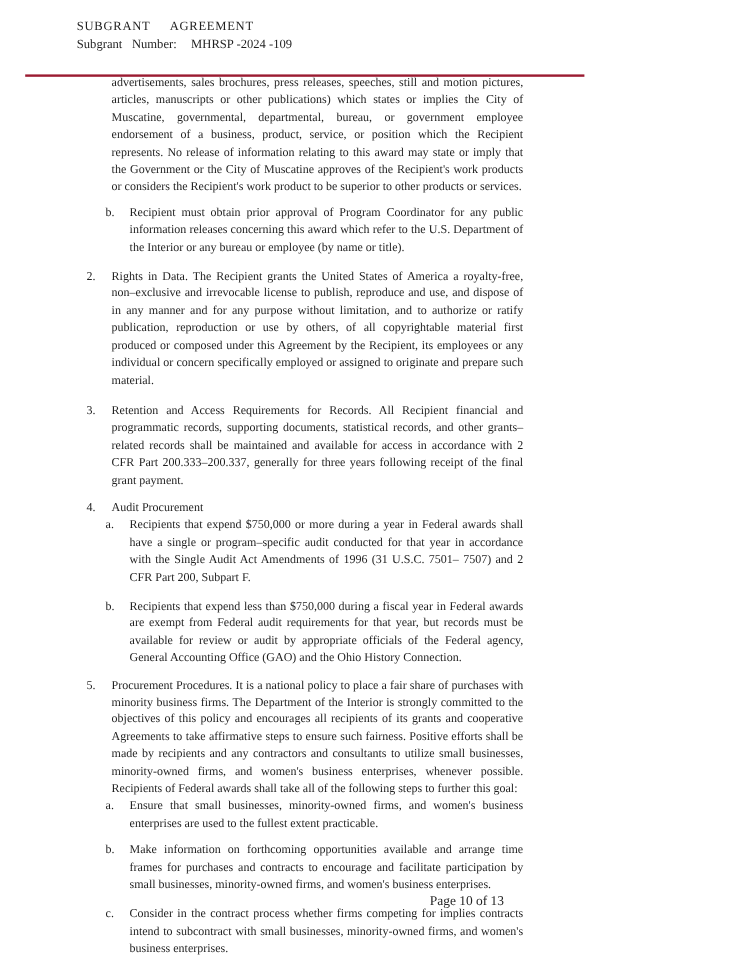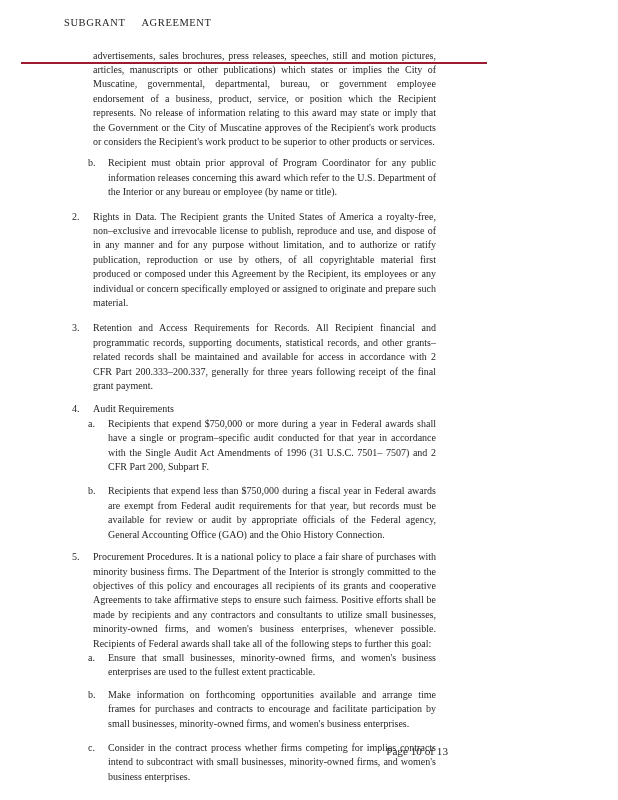--- a/index.html
+++ b/index.html
@@ -48,33 +48,36 @@
   .l2 { margin-left: 16px; }
   .l2 .marker { width: 20px; }
   .li .txt { flex: 1; }
   .mb-8  { margin-bottom: 8px; }
   .mb-9  { margin-bottom: 9px; }
   .mb-10 { margin-bottom: 10px; }
   .mb-11 { margin-bottom: 11px; }
   
   .doc-footer {
     position: absolute;
-    top: 745px; right: 60px;
+    top: 745px; right: 88px;
     font-size: 11.2px;
     text-align: right;
   }
 </style>
 </head>
 <body>
 
 <div class="page" style="color: rgb(31, 31, 31);">
 
   <div class="doc-header">
     <div class="row title-row">
       <span>SUBGRANT</span><span class="gap-lg">AGREEMENT</span>
+    </div>
+    <div class="row">
+      <span>Subgrant</span><span class="gap-sm">Number:</span><span class="gap-md">MHRSP -2024 -109</span>
     </div>
   </div>
 
   <div class="header-rule" style="background: rgb(155, 27, 49);"></div>
 
   <div class="doc-body">
 
     <p class="cont-para">advertisements, sales brochures, press releases, speeches, still and motion pictures, articles, manuscripts or other publications) which states or implies the City of Muscatine, governmental, departmental, bureau, or government employee endorsement of a business, product, service, or position which the Recipient represents. No release of information relating to this award may state or imply that the Government or the City of Muscatine approves of the Recipient's work products or considers the Recipient's work product to be superior to other products or services.</p>
 
     <div class="li l2 mb-10">
@@ -87,21 +90,21 @@
       <div class="txt">Rights in Data. The Recipient grants the United States of America a royalty-free, non–exclusive and irrevocable license to publish, reproduce and use, and dispose of in any manner and for any purpose without limitation, and to authorize or ratify publication, reproduction or use by others, of all copyrightable material first produced or composed under this Agreement by the Recipient, its employees or any individual or concern specifically employed or assigned to originate and prepare such material.</div>
     </div>
 
     <div class="li l1 mb-9">
       <span class="marker">3.</span>
       <div class="txt">Retention and Access Requirements for Records. All Recipient financial and programmatic records, supporting documents, statistical records, and other grants–related records shall be maintained and available for access in accordance with 2 CFR Part 200.333–200.337, generally for three years following receipt of the final grant payment.</div>
     </div>
 
     <div class="li l1">
       <span class="marker">4.</span>
-      <div class="txt">Audit Requirements</div>
+      <div class="txt">Audit Procurement</div>
     </div>
     <div class="li l2 mb-10">
       <span class="marker">a.</span>
       <div class="txt">Recipients that expend $750,000 or more during a year in Federal awards shall have a single or program–specific audit conducted for that year in accordance with the Single Audit Act Amendments of 1996 (31 U.S.C. 7501– 7507) and 2 CFR Part 200, Subpart F.</div>
     </div>
     <div class="li l2 mb-8">
       <span class="marker">b.</span>
       <div class="txt">Recipients that expend less than $750,000 during a fiscal year in Federal awards are exempt from Federal audit requirements for that year, but records must be available for review or audit by appropriate officials of the Federal agency, General Accounting Office (GAO) and the Ohio History Connection.</div>
     </div>
 

